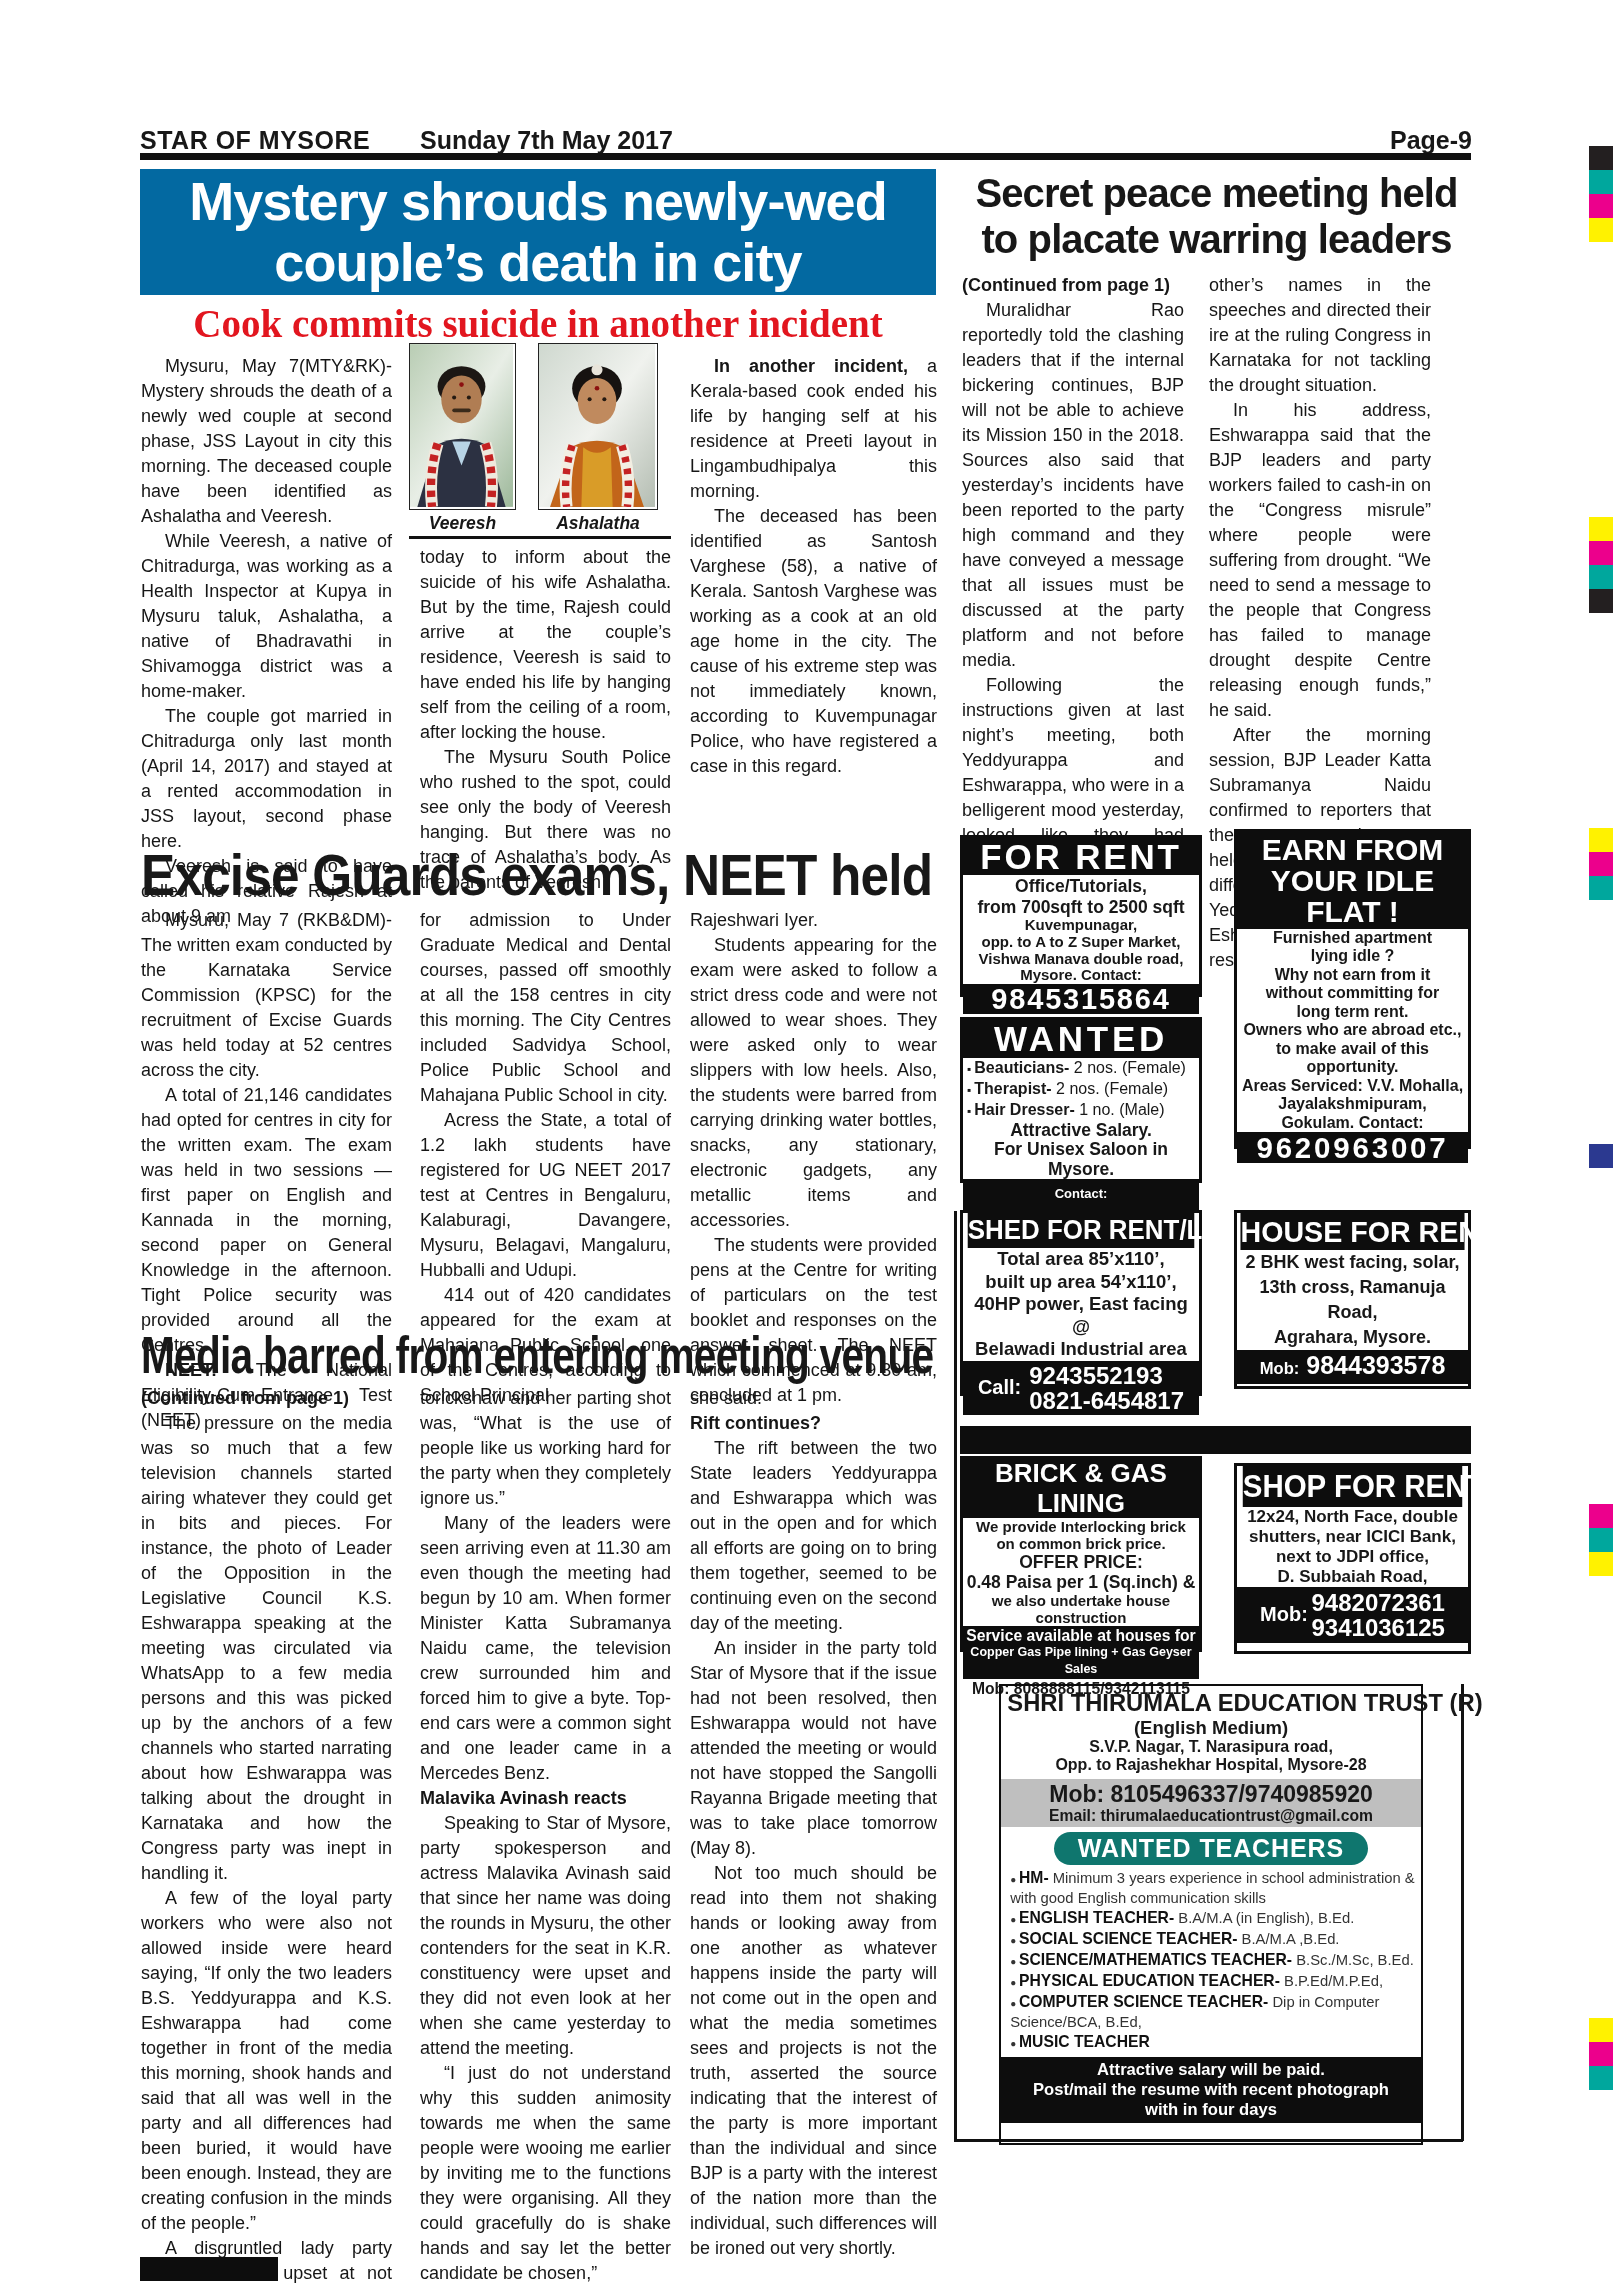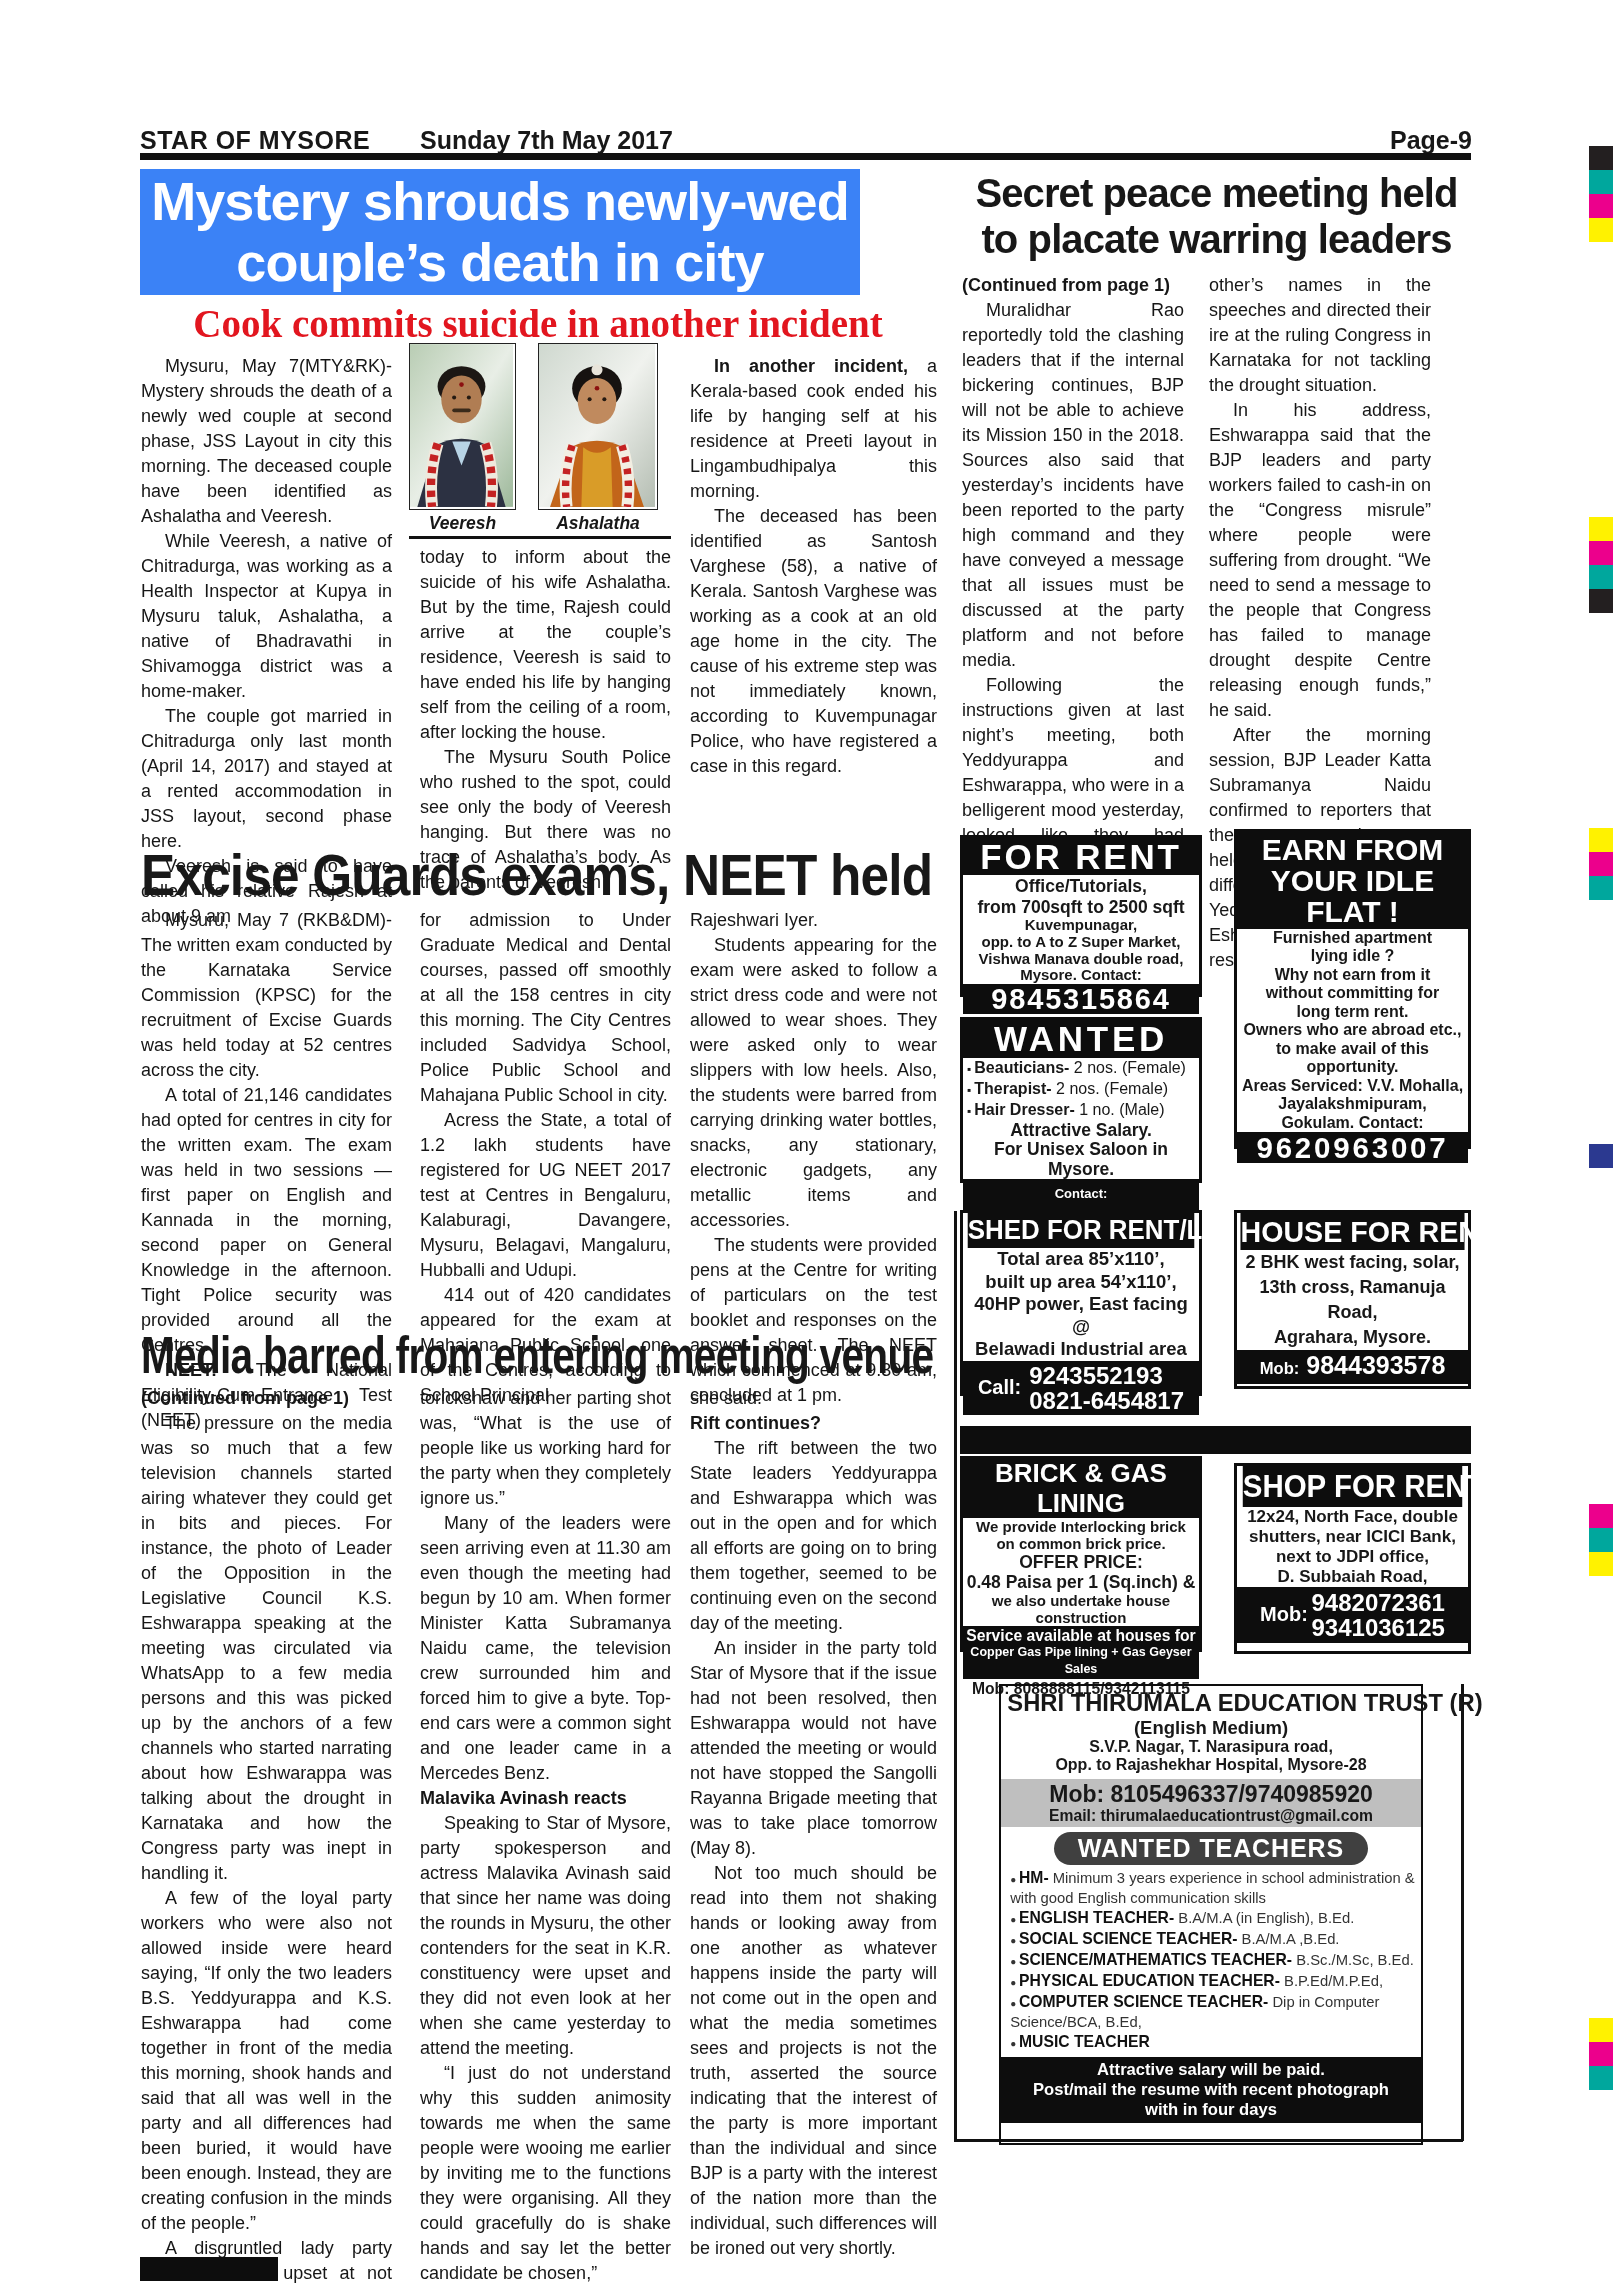--- a/index.html
+++ b/index.html
@@ -12,21 +12,21 @@
   .pageno{left:1287px;top:126px;width:185px;text-align:right;font-size:25px;font-weight:bold;}
   .hrule{left:140px;top:153px;width:1331px;height:6.5px;background:#111;}
   
   .col{position:absolute;}
   .col p{margin:0;font-size:18px;line-height:25px;text-align:justify;color:#161616;}
   .para{text-indent:24px;}
   .noind{text-indent:0;}
   .colsub{text-align:center;font-weight:bold;}
   .lead{font-weight:bold;}
   
-  .mhead{left:140px;top:169px;width:720px;height:126px;background:#3b82f6;color:#fff;
+  .mhead{left:140px;top:169px;width:796px;height:126px;background:#0369a1;color:#fff;
          text-align:center;font-weight:bold;font-size:54px;line-height:61px;letter-spacing:-0.9px;padding-top:1.8px;box-sizing:border-box;}
   .redsub{left:140px;top:301px;width:796px;text-align:center;color:#e2161f;
           font-family:"Liberation Serif", serif;font-weight:bold;font-size:39px;}
   #m-col1{left:141px;top:354px;width:251px;}
   #m-col2{left:420px;top:545px;width:251px;}
   #m-col3{left:690px;top:354px;width:247px;}
   .photo{position:absolute;border:1.8px solid #222;box-sizing:border-box;}
   .caption{position:absolute;text-align:center;font-size:17.5px;font-weight:bold;font-style:italic;}
   .caprule{left:409px;top:536px;width:262px;height:2.8px;background:#111;}
   
@@ -96,21 +96,21 @@
   #ad-shop .adft{display:flex;align-items:center;justify-content:center;gap:3.7px;padding:2.8px 0;}
   #ad-shop .cl{font-size:20px;}
   #ad-shop .ph{font-size:24px;line-height:25px;text-align:left;}
   #ad-trust{left:999px;top:1684px;width:420px;height:457px;border:2.8px solid #0d0d0d;text-align:center;}
   #ad-trust .t{font-size:24.5px;font-weight:bold;line-height:28px;margin-top:2.8px;transform:scaleX(.97);white-space:nowrap;}
   #ad-trust .em{font-size:18.5px;font-weight:bold;line-height:21px;}
   #ad-trust .ad1{font-size:16px;font-weight:bold;line-height:18.5px;}
   #ad-trust .gray{background:#bfbfbf;margin-top:4.6px;padding:2.8px 0;}
   #ad-trust .mob{font-size:23px;font-weight:bold;line-height:25px;}
   #ad-trust .eml{font-size:15.7px;font-weight:bold;line-height:17.5px;}
-  #ad-trust .pill{display:inline-block;background:#404040;color:#fff;font-weight:bold;font-size:25px;
+  #ad-trust .pill{display:inline-block;background:#0f766e;color:#fff;font-weight:bold;font-size:25px;
                   border-radius:18.5px;padding:1.8px 24px;margin-top:4.6px;letter-spacing:0.9px;}
   #ad-trust .list{text-align:left;padding:3.7px 5.5px 0 9.2px;}
   #ad-trust .pos{font-size:14.8px;line-height:19px;color:#333;}
   #ad-trust .pos::before{content:"● ";font-size:10px;}
   #ad-trust .pos .lead{font-size:15.7px;color:#111;}
   #ad-trust .foot{position:absolute;left:0;bottom:20px;width:100%;background:#0d0d0d;color:#fff;
                   font-weight:bold;font-size:16.6px;line-height:20px;padding:2.8px 0;}
   
   .regstack{position:absolute;left:1589px;width:24px;}
   .regsq{width:24px;height:24px;}

